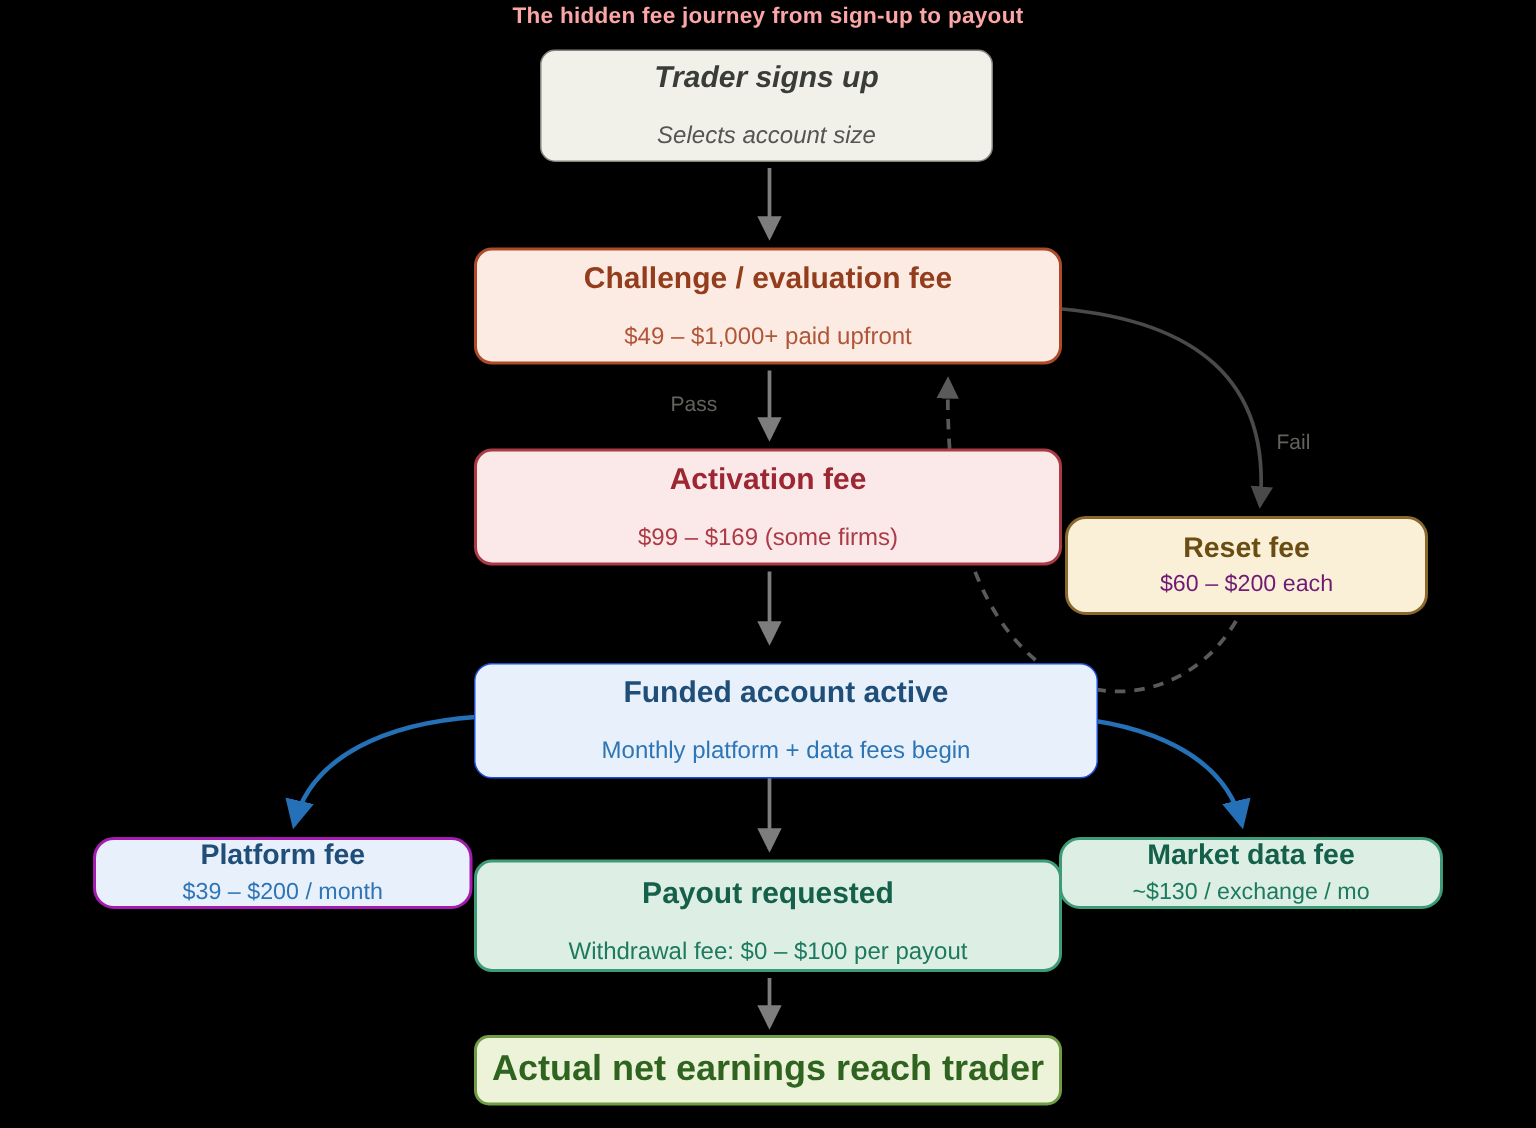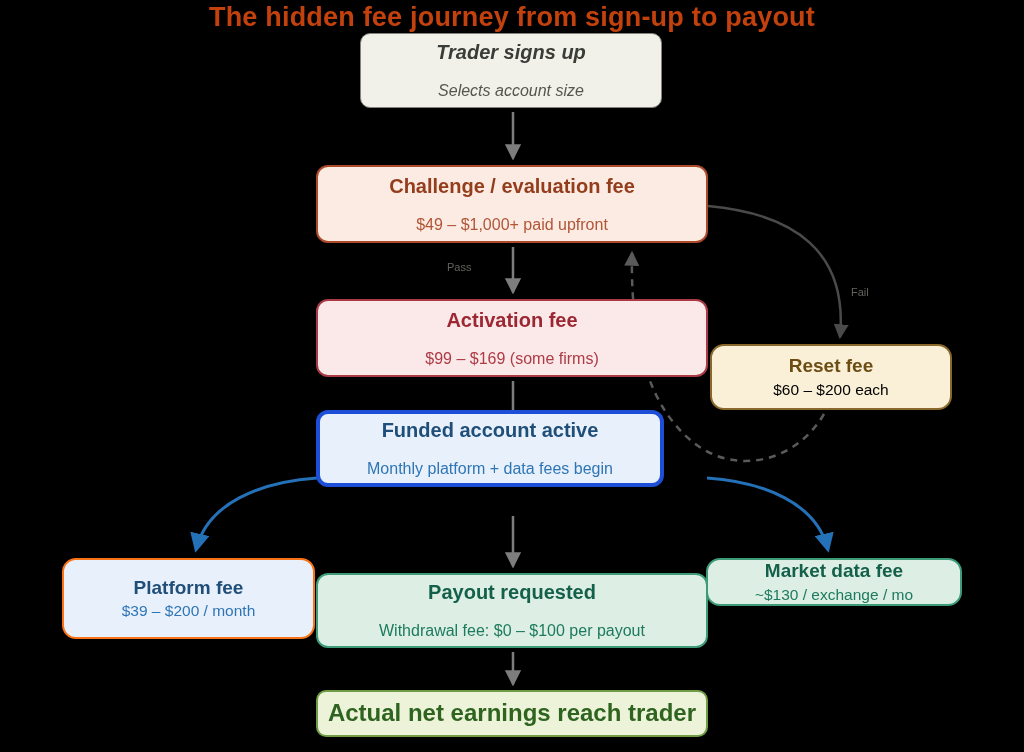--- a/index.html
+++ b/index.html
@@ -12,23 +12,23 @@
     width: 1024px;
     height: 752px;
     background: #000;
     overflow: hidden;
   }
   .diagram-title {
     position: absolute;
     left: 0; top: 2px;
     width: 1024px;
     text-align: center;
-    font-size: 27px;
+    font-size: 15px;
     font-weight: bold;
-    color: #c2410c;
+    color: #fca5a5;
     letter-spacing: .2px;
   }
   svg.connectors {
     position: absolute;
     left: 0; top: 0;
     z-index: 1;
   }
   .node {
     position: absolute;
     z-index: 2;
@@ -52,45 +52,45 @@
   .challenge { left: 316px; top: 165px; width: 392px; height: 78px; background: #fcebe2; border: 2px solid #ad4a2a; border-radius: 12px; }
   .challenge .t { color: #943d1d; }
   .challenge .s { color: #b05538; }
 
   .activation { left: 316px; top: 299px; width: 392px; height: 78px; background: #fbe9ea; border: 2px solid #aa3a43; border-radius: 12px; }
   .activation .t { color: #9c2733; }
   .activation .s { color: #ad3b45; }
 
   .reset { left: 710px; top: 344px; width: 242px; height: 66px; background: #faf0d7; border: 2.5px solid #8a682c; border-radius: 14px; }
   .reset .t { color: #6b4d14; }
-  .reset .s { color: #000000; }
+  .reset .s { color: #701a75; }
 
-  .funded { left: 316px; top: 410px; width: 348px; height: 77px; background: #e8f1fb; border: 4px solid #1d4ed8; border-radius: 12px; }
+  .funded { left: 316px; top: 442px; width: 416px; height: 77px; background: #e8f1fb; border: 1px solid #1d4ed8; border-radius: 12px; }
   .funded .t { color: #1f4e79; }
   .funded .s { color: #2e75b6; }
 
-  .platform { left: 62px; top: 558px; width: 253px; height: 81px; background: #e8f1fb; border: 2px solid #f97316; border-radius: 14px; }
+  .platform { left: 62px; top: 558px; width: 253px; height: 48px; background: #e8f1fb; border: 2px solid #a21caf; border-radius: 14px; }
   .platform .t { color: #1f4e79; }
   .platform .s { color: #2e75b6; }
 
-  .payout { left: 316px; top: 573px; width: 392px; height: 75px; background: #ddefe5; border: 2px solid #3d9b78; border-radius: 12px; }
+  .payout { left: 316px; top: 573px; width: 392px; height: 75px; background: #ddefe5; border: 2px solid #3d9b78; border-radius: 12px; justify-content: flex-end; }
   .payout .t { color: #14604a; }
   .payout .s { color: #1d7a5f; }
 
   .market { left: 706px; top: 558px; width: 256px; height: 48px; background: #ddefe5; border: 2px solid #3d9b78; border-radius: 14px; }
   .market .t { color: #14604a; }
   .market .s { color: #1d7a5f; }
 
   .net { left: 316px; top: 690px; width: 392px; height: 47px; background: #edf3d8; border: 2px solid #6f9c44; border-radius: 10px; }
   .net .t { color: #2f6420; font-size: 24px; }
 
   .edge-label {
     position: absolute;
     z-index: 2;
-    font-size: 11px;
+    font-size: 14px;
     color: #62635c;
   }
   .label-pass { left: 447px; top: 261px; }
   .label-fail { left: 851px; top: 286px; }
 </style>
 </head>
 <body>
 
 <div class="canvas">
 

